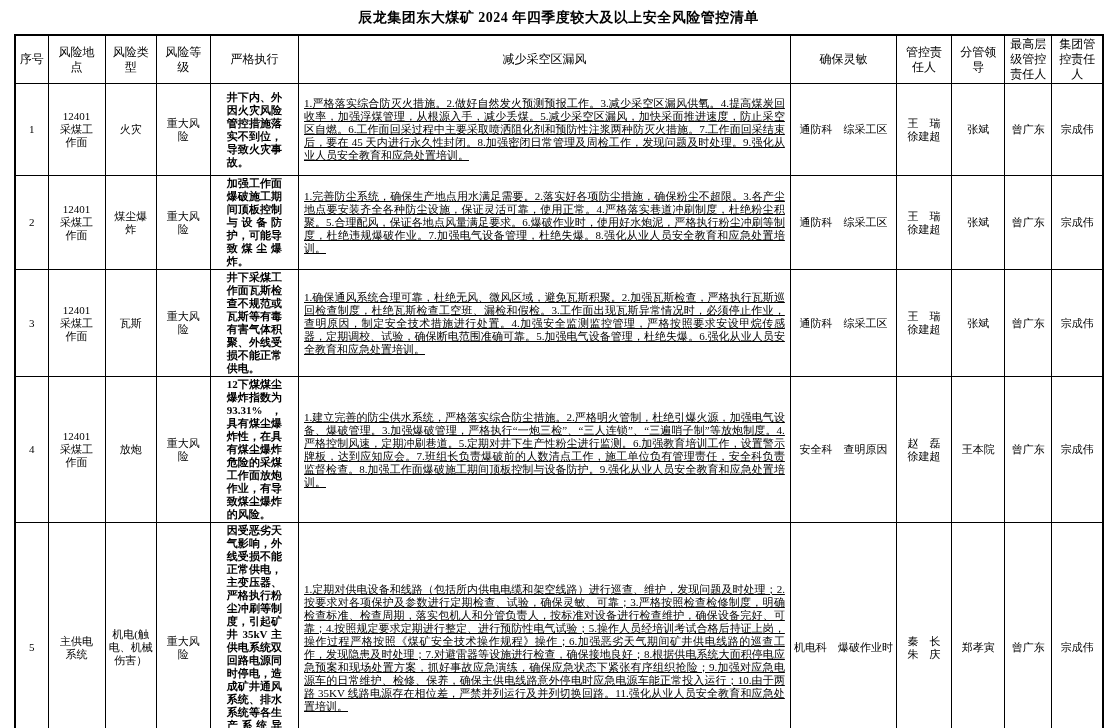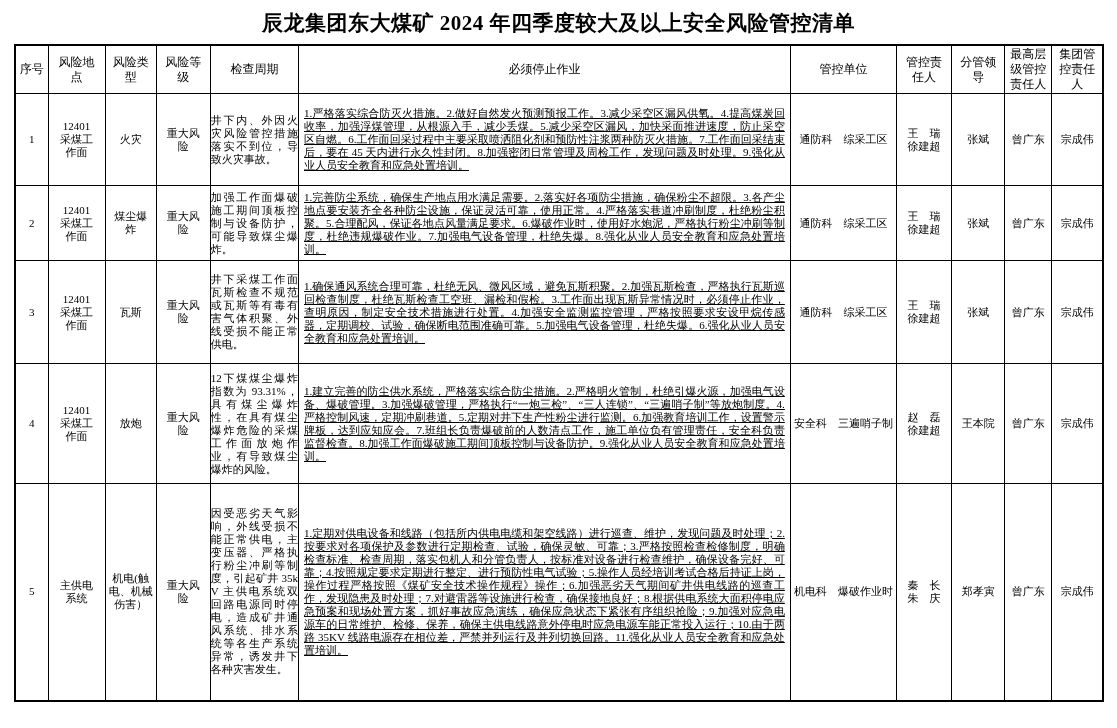--- a/index.html
+++ b/index.html
@@ -12,21 +12,21 @@
     color: #000;
   }
   .page {
     position: relative;
     width: 1117px;
     height: 728px;
     overflow: hidden;
   }
   .doc-title {
     text-align: center;
-    font-size: 21px;
+    font-size: 14px;
     font-weight: bold;
     padding-top: 9px;
     letter-spacing: 0.5px;
     white-space: nowrap;
   }
   table.risk-table {
     border-collapse: collapse;
     table-layout: fixed;
     width: 1090px;
     margin-left: 14px;
@@ -48,21 +48,22 @@
     font-size: 12px;
     line-height: 15px;
     white-space: pre-line;
   }
   .risk-table td.pre {
     white-space: pre-line;
   }
   .risk-table td.desc {
     text-align: justify;
     text-align-last: left;
-    padding: 1px 0;
+    padding: 1px 16px;
+    font-weight: bold;
   }
   .risk-table td.measures {
     text-align: justify;
     text-align-last: left;
     padding: 2px 5px;
     text-decoration: underline;
   }
 </style>
 </head>
 <body>
@@ -86,23 +87,23 @@
     </colgroup>
     <thead>
       <tr style="height:46px">
         <th>序号</th>
         <th>风险地
 点</th>
         <th>风险类
 型</th>
         <th>风险等
 级</th>
-        <th>检查周期</th>
-        <th>必须停止作业</th>
-        <th>管控单位</th>
+        <th>严格执行</th>
+        <th>减少采空区漏风</th>
+        <th>确保灵敏</th>
         <th>管控责
 任人</th>
         <th>分管领
 导</th>
         <th>最高层
 级管控
 责任人</th>
         <th>集团管
 控责任
 人</th>
@@ -164,21 +165,21 @@
       <tr style="height:120px">
         <td>4</td>
         <td class="pre">12401
 采煤工
 作面</td>
         <td class="pre">放炮</td>
         <td class="pre">重大风
 险</td>
         <td class="desc">12下煤煤尘爆炸指数为 93.31%，具有煤尘爆炸性，在具有煤尘爆炸危险的采煤工作面放炮作业，有导致煤尘爆炸的风险。</td>
         <td class="measures">1.建立完善的防尘供水系统，严格落实综合防尘措施。2.严格明火管制，杜绝引爆火源，加强电气设备、爆破管理。3.加强爆破管理，严格执行“一炮三检”、“三人连锁”、“三遍哨子制”等放炮制度。4.严格控制风速，定期冲刷巷道。5.定期对井下生产性粉尘进行监测。6.加强教育培训工作，设置警示牌板，达到应知应会。7.班组长负责爆破前的人数清点工作，施工单位负有管理责任，安全科负责监督检查。8.加强工作面爆破施工期间顶板控制与设备防护。9.强化从业人员安全教育和应急处置培训。</td>
-        <td>安全科　三遍哨子制</td>
+        <td>安全科　查明原因</td>
         <td class="pre">赵　磊
 徐建超</td>
         <td>王本院</td>
         <td>曾广东</td>
         <td>宗成伟</td>
       </tr>
       <tr style="height:217px">
         <td>5</td>
         <td class="pre">主供电
 系统</td>

